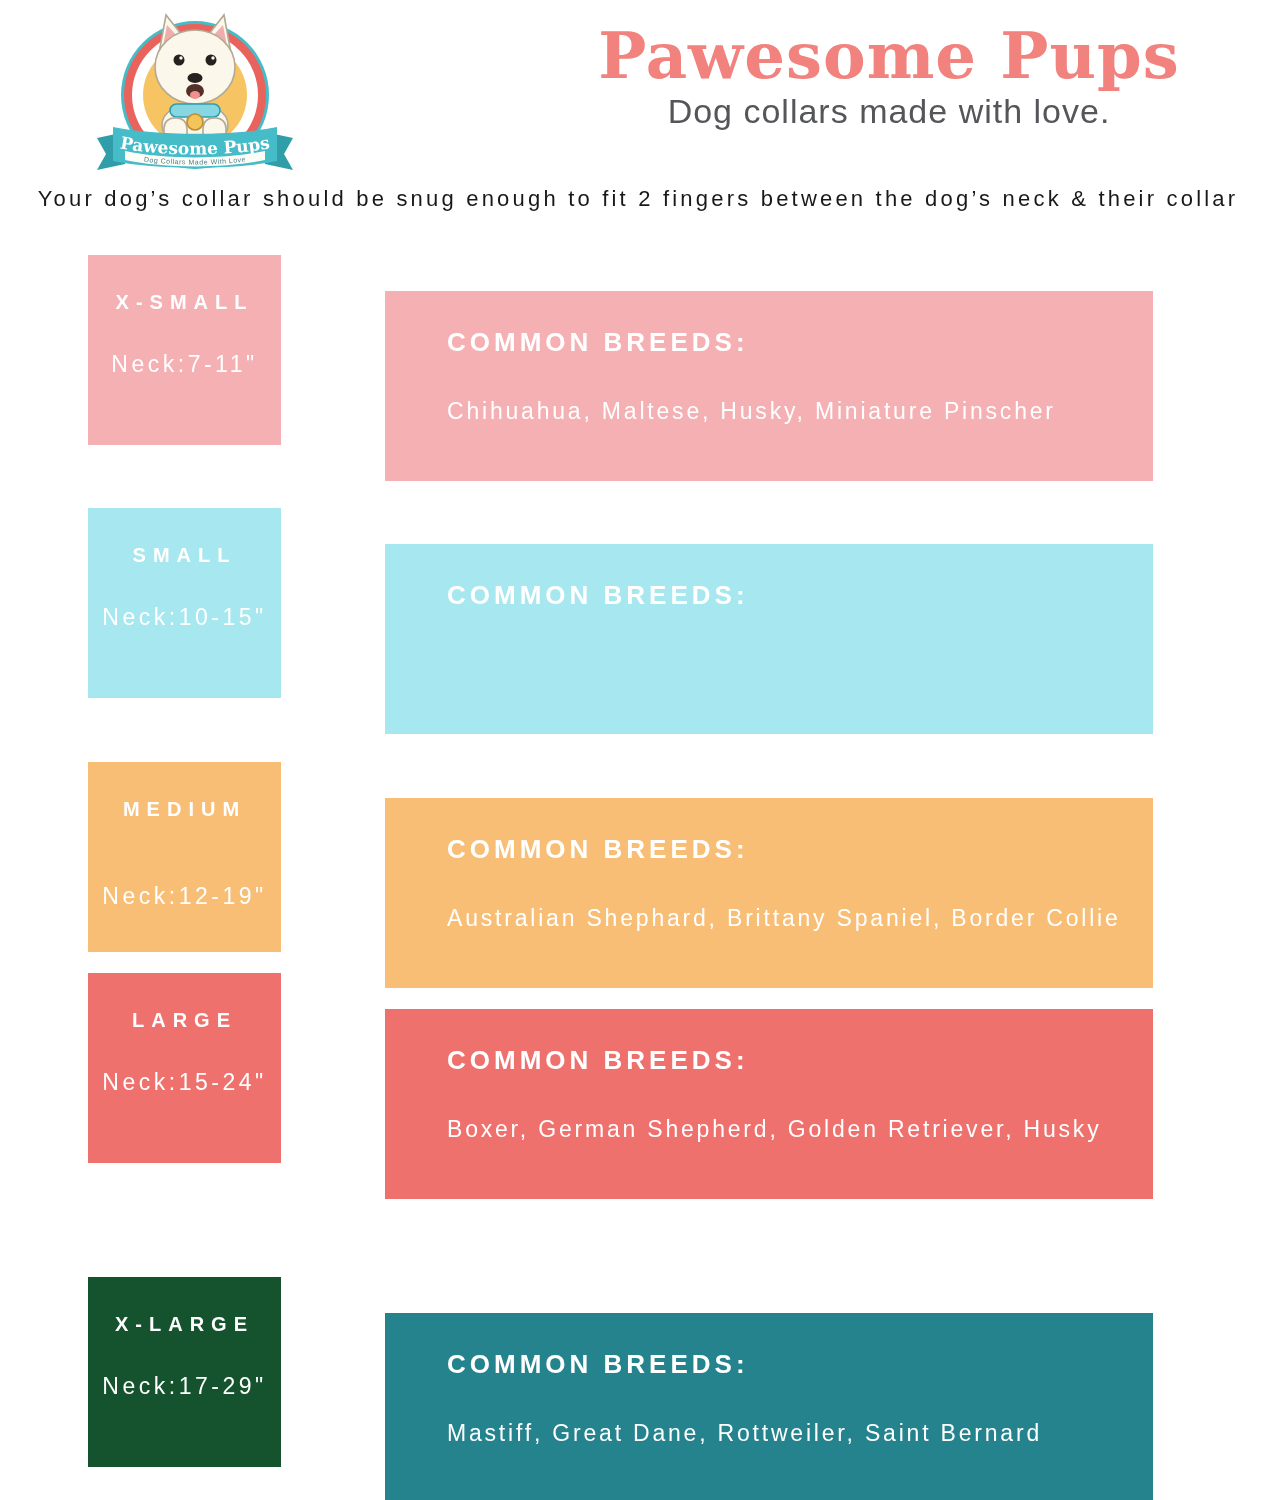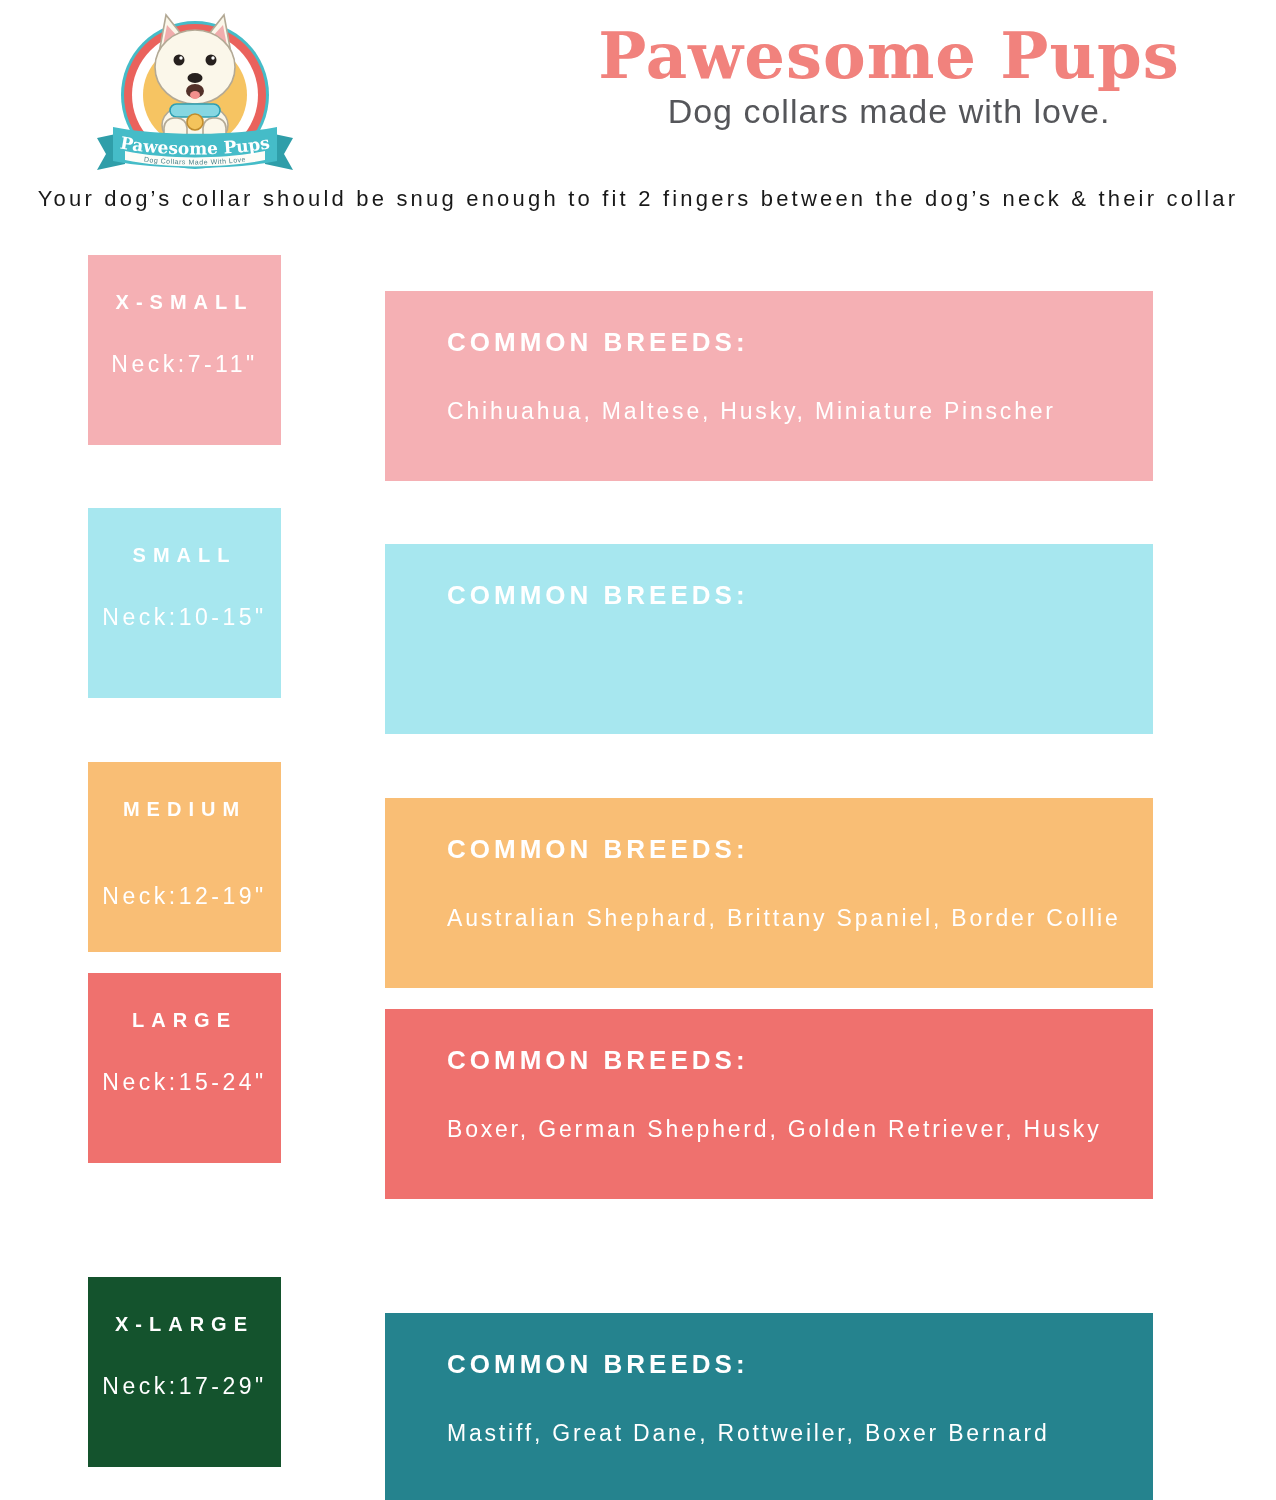--- a/index.html
+++ b/index.html
@@ -136,17 +136,17 @@
     </div>
   </div>
 
   <div class="row" style="top:1277px">
     <div class="size-box" style="background-color: #14532d;">
       <div class="size-name">X-LARGE</div>
       <div class="size-neck">Neck:17-29"</div>
     </div>
     <div class="breeds-box" style="background-color: rgb(37, 131, 142);">
       <div class="breeds-heading">COMMON BREEDS:</div>
-      <div class="breeds-list">Mastiff, Great Dane, Rottweiler, Boxer Bernard</div>
+      <div class="breeds-list">Mastiff, Great Dane, Rottweiler, Saint Bernard</div>
     </div>
   </div>
 
 </div>
 
 </body></html>

